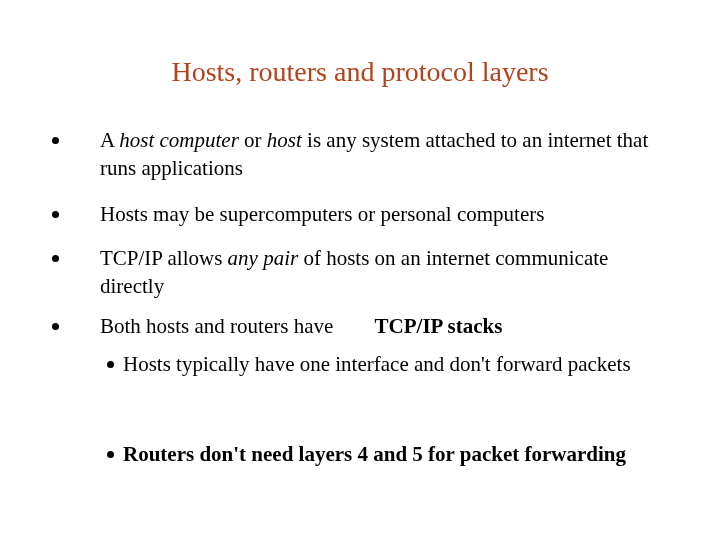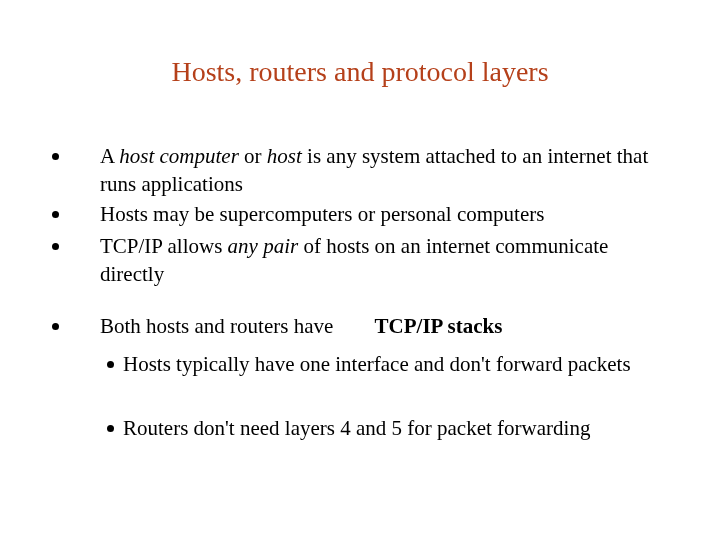--- a/index.html
+++ b/index.html
@@ -47,42 +47,42 @@
     .lvl2 .text { display: block; margin-left: 16px; }
     .text em { font-style: italic; }
     .text b { font-weight: bold; margin-left: 36px; }
   </style>
 </head>
 <body>
 
 <div>
   <div class="slide-title">Hosts, routers and protocol layers</div>
 
-  <div class="bullet lvl1" style="top:142px;">
+  <div class="bullet lvl1" style="top:126px;">
     <span class="dot"></span>
     <span class="text"><span>A </span><em>host computer</em><span> or </span><em>host</em><span> is any system attached to an internet that runs applications</span></span>
   </div>
 
   <div class="bullet lvl1" style="top:200px;">
     <span class="dot"></span>
     <span class="text"><span>Hosts may be supercomputers or personal computers</span></span>
   </div>
 
-  <div class="bullet lvl1" style="top:232px;">
+  <div class="bullet lvl1" style="top:244px;">
     <span class="dot"></span>
     <span class="text"><span>TCP/IP allows </span><em>any pair</em><span> of hosts on an internet communicate directly</span></span>
   </div>
 
   <div class="bullet lvl1" style="top:312px;">
     <span class="dot"></span>
     <span class="text"><span>Both hosts and routers have </span><b>TCP/IP stacks</b></span>
   </div>
 
   <div class="bullet lvl2" style="top:350px;">
     <span class="dot"></span>
     <span class="text"><span>Hosts typically have one interface and don't forward packets</span></span>
   </div>
 
-  <div class="bullet lvl2" style="top:414px;">
+  <div class="bullet lvl2" style="top:440px;font-weight:bold;">
     <span class="dot"></span>
     <span class="text"><span>Routers don't need layers 4 and 5 for packet forwarding</span></span>
   </div>
 </div>
 
 </body></html>

